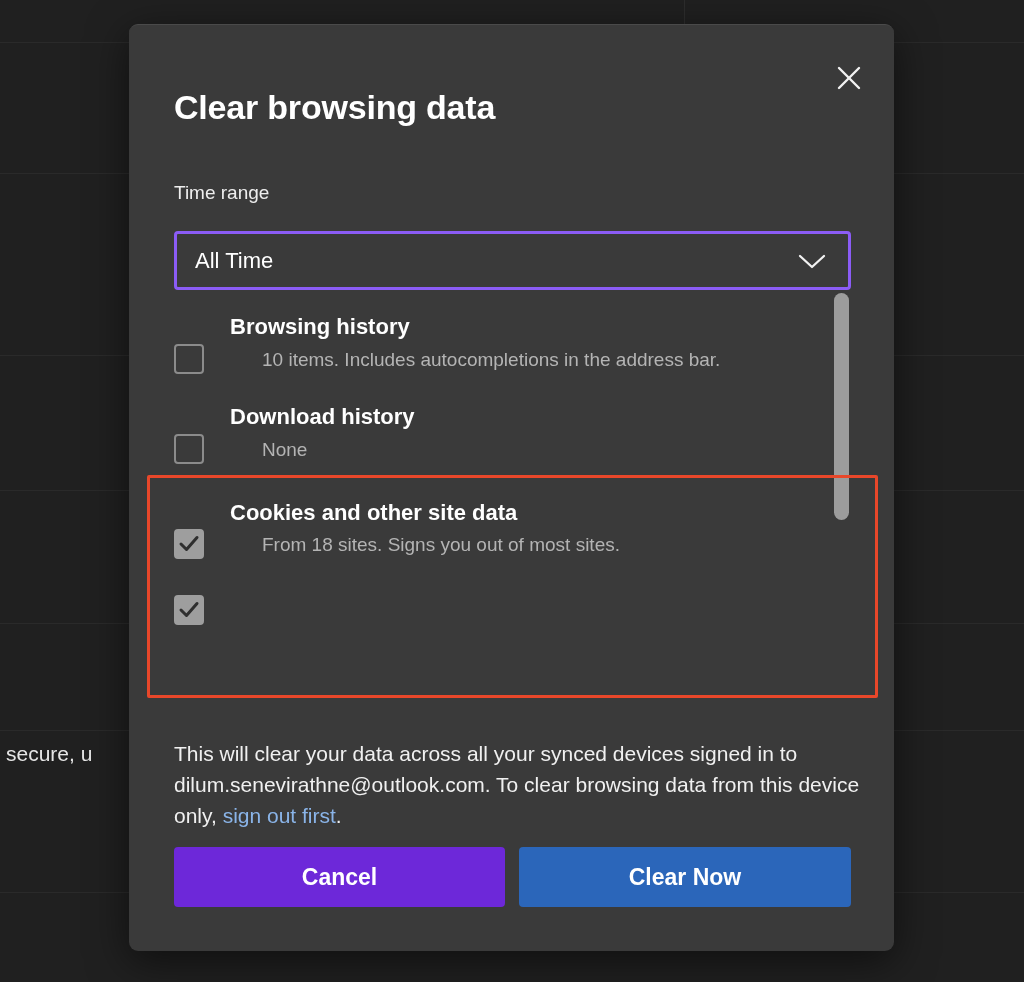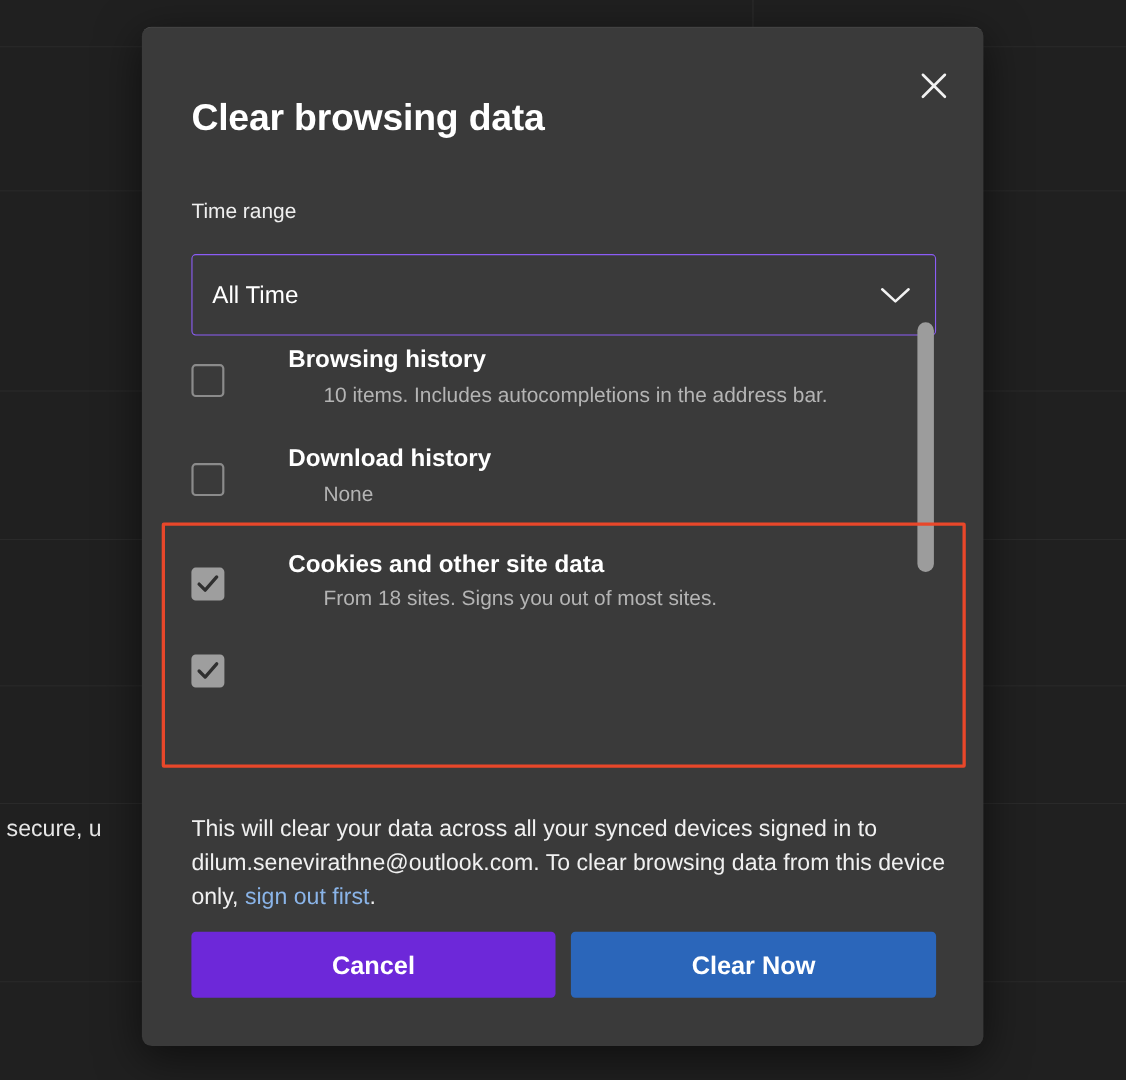--- a/index.html
+++ b/index.html
@@ -83,23 +83,23 @@
     top: 157px;
     font-size: 19px;
     color: #eeeeee;
   }
 
   #time-range-select {
     position: absolute;
     left: 45px;
     top: 206px;
     width: 677px;
-    height: 74px;
+    height: 59px;
     background: #3a3a3a;
-    border: 1px solid #8b5cf6;
+    border: 3px solid #8b5cf6;
     border-radius: 4px;
     cursor: pointer;
     display: flex;
     align-items: center;
   }
   #time-range-value {
     margin-left: 18px;
     font-size: 22px;
     color: #ffffff;
   }
@@ -115,24 +115,23 @@
   #options-list {
     position: absolute;
     left: 45px;
     top: 289px;
     width: 720px;
     height: 412px;
   }
   .option-row {
     position: relative;
     display: flex;
-    align-items: center;
+    align-items: flex-end;
     cursor: pointer;
     padding-bottom: 4px;
-    gap: 32px;
   }
   .option-row + .option-row { margin-top: 26px; }
 
   .checkbox {
     flex: 0 0 auto;
     width: 30px;
     height: 30px;
     margin-top: 4px;
     margin-right: 26px;
     border-radius: 4px;

